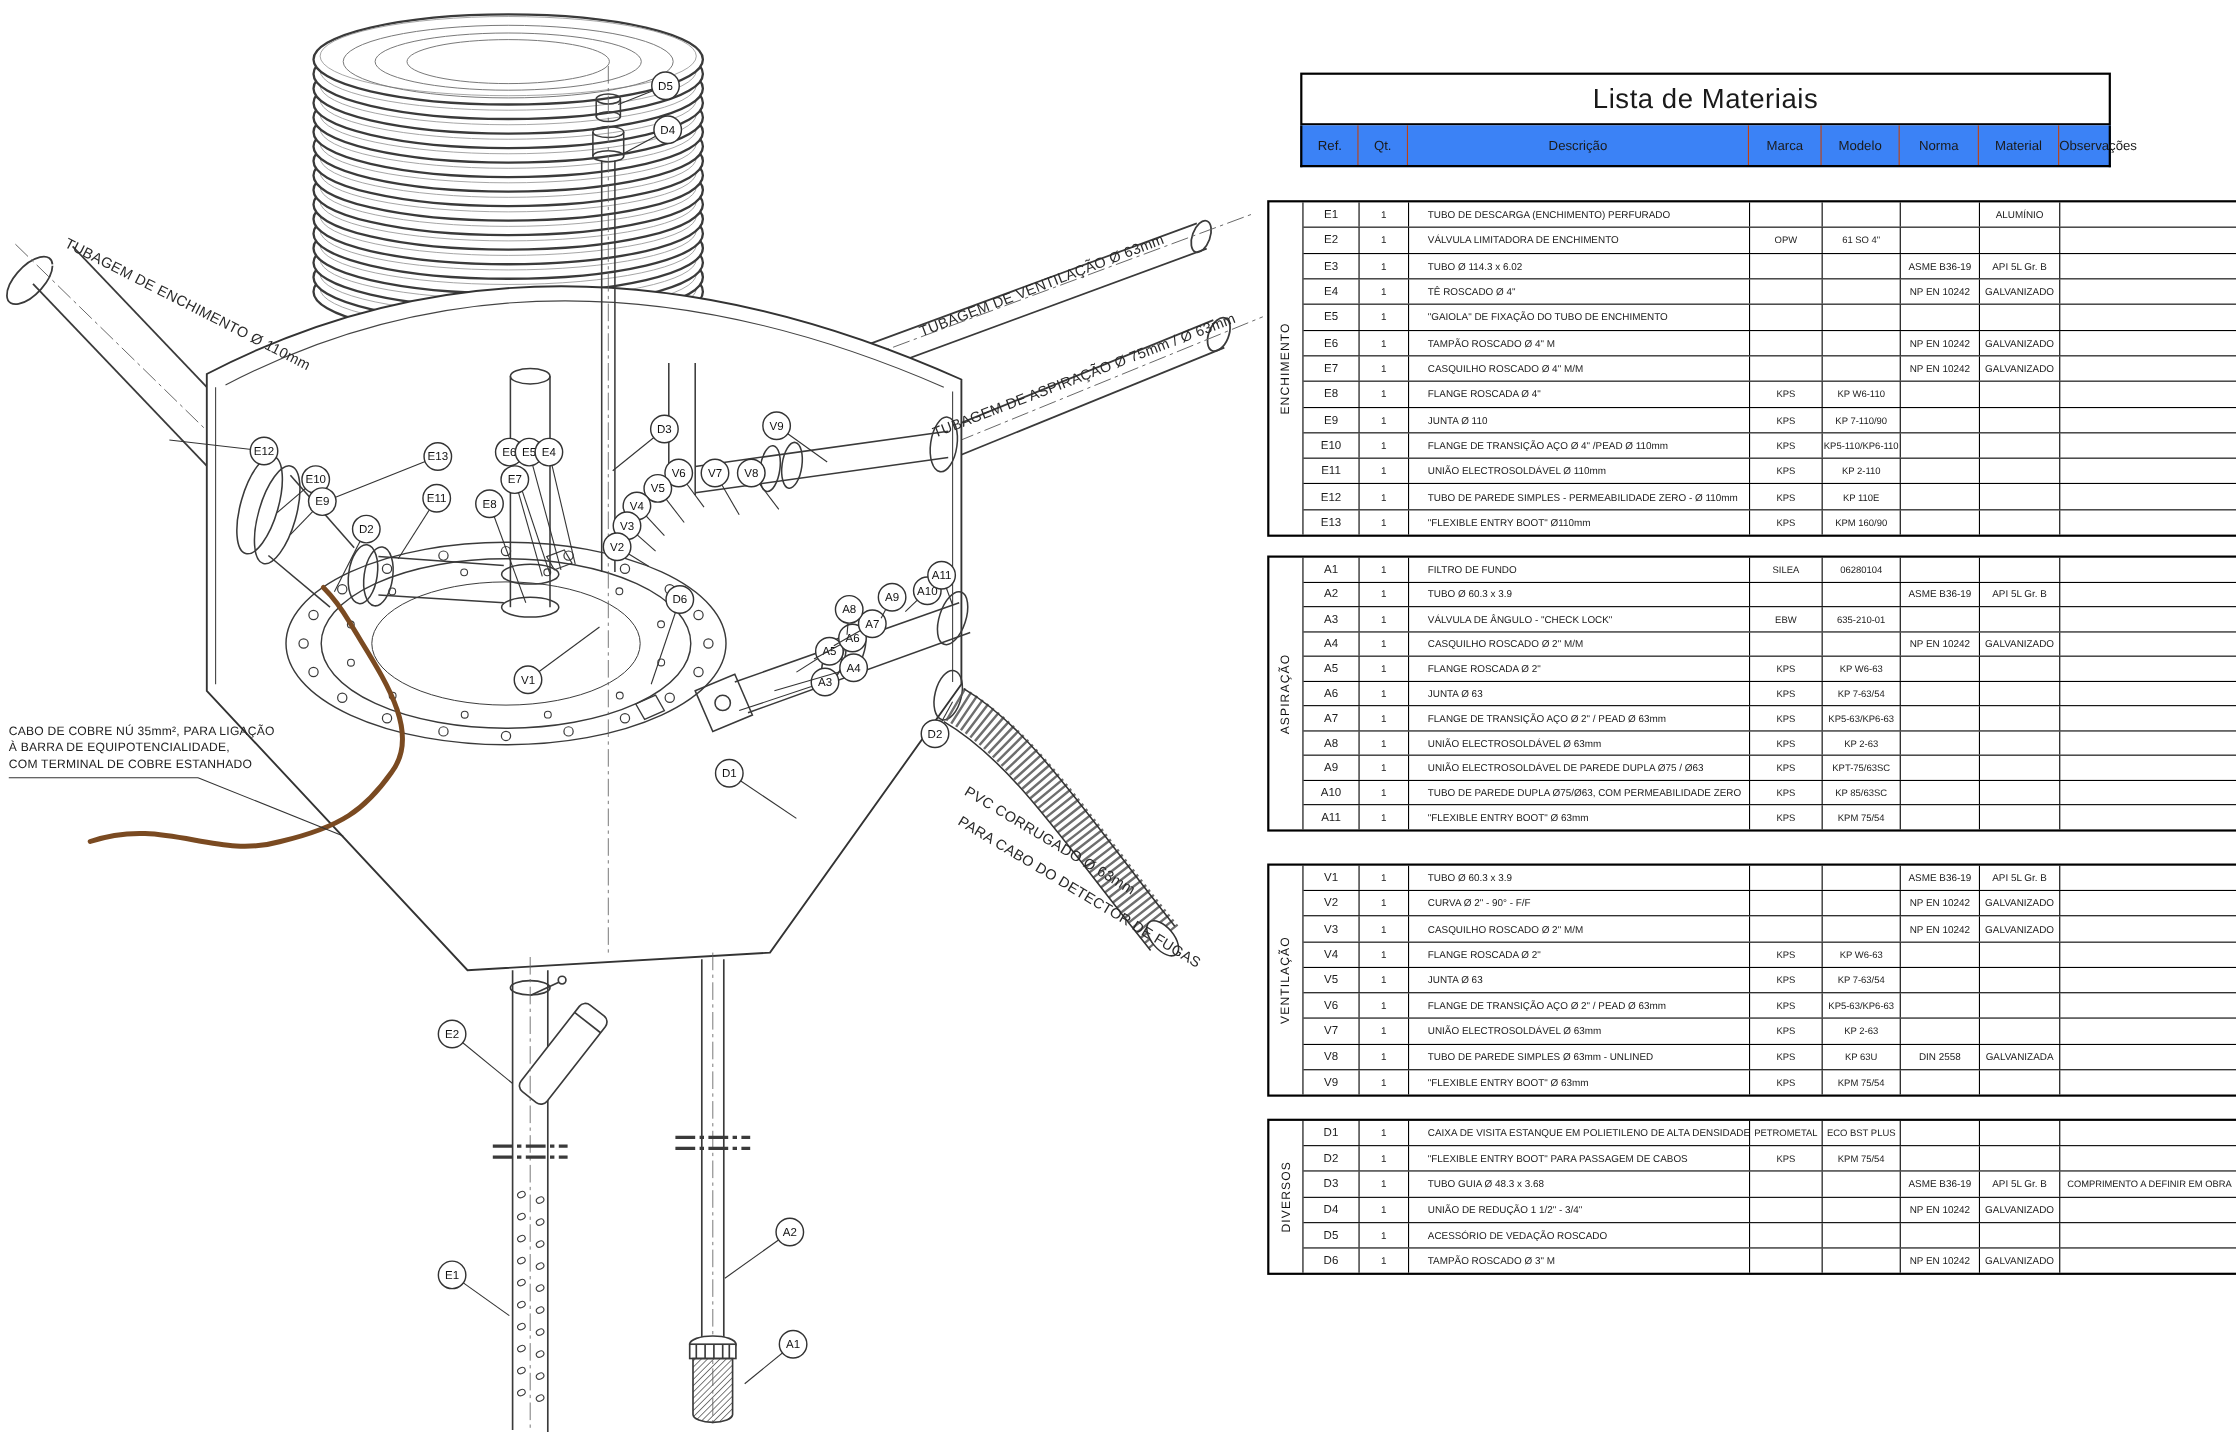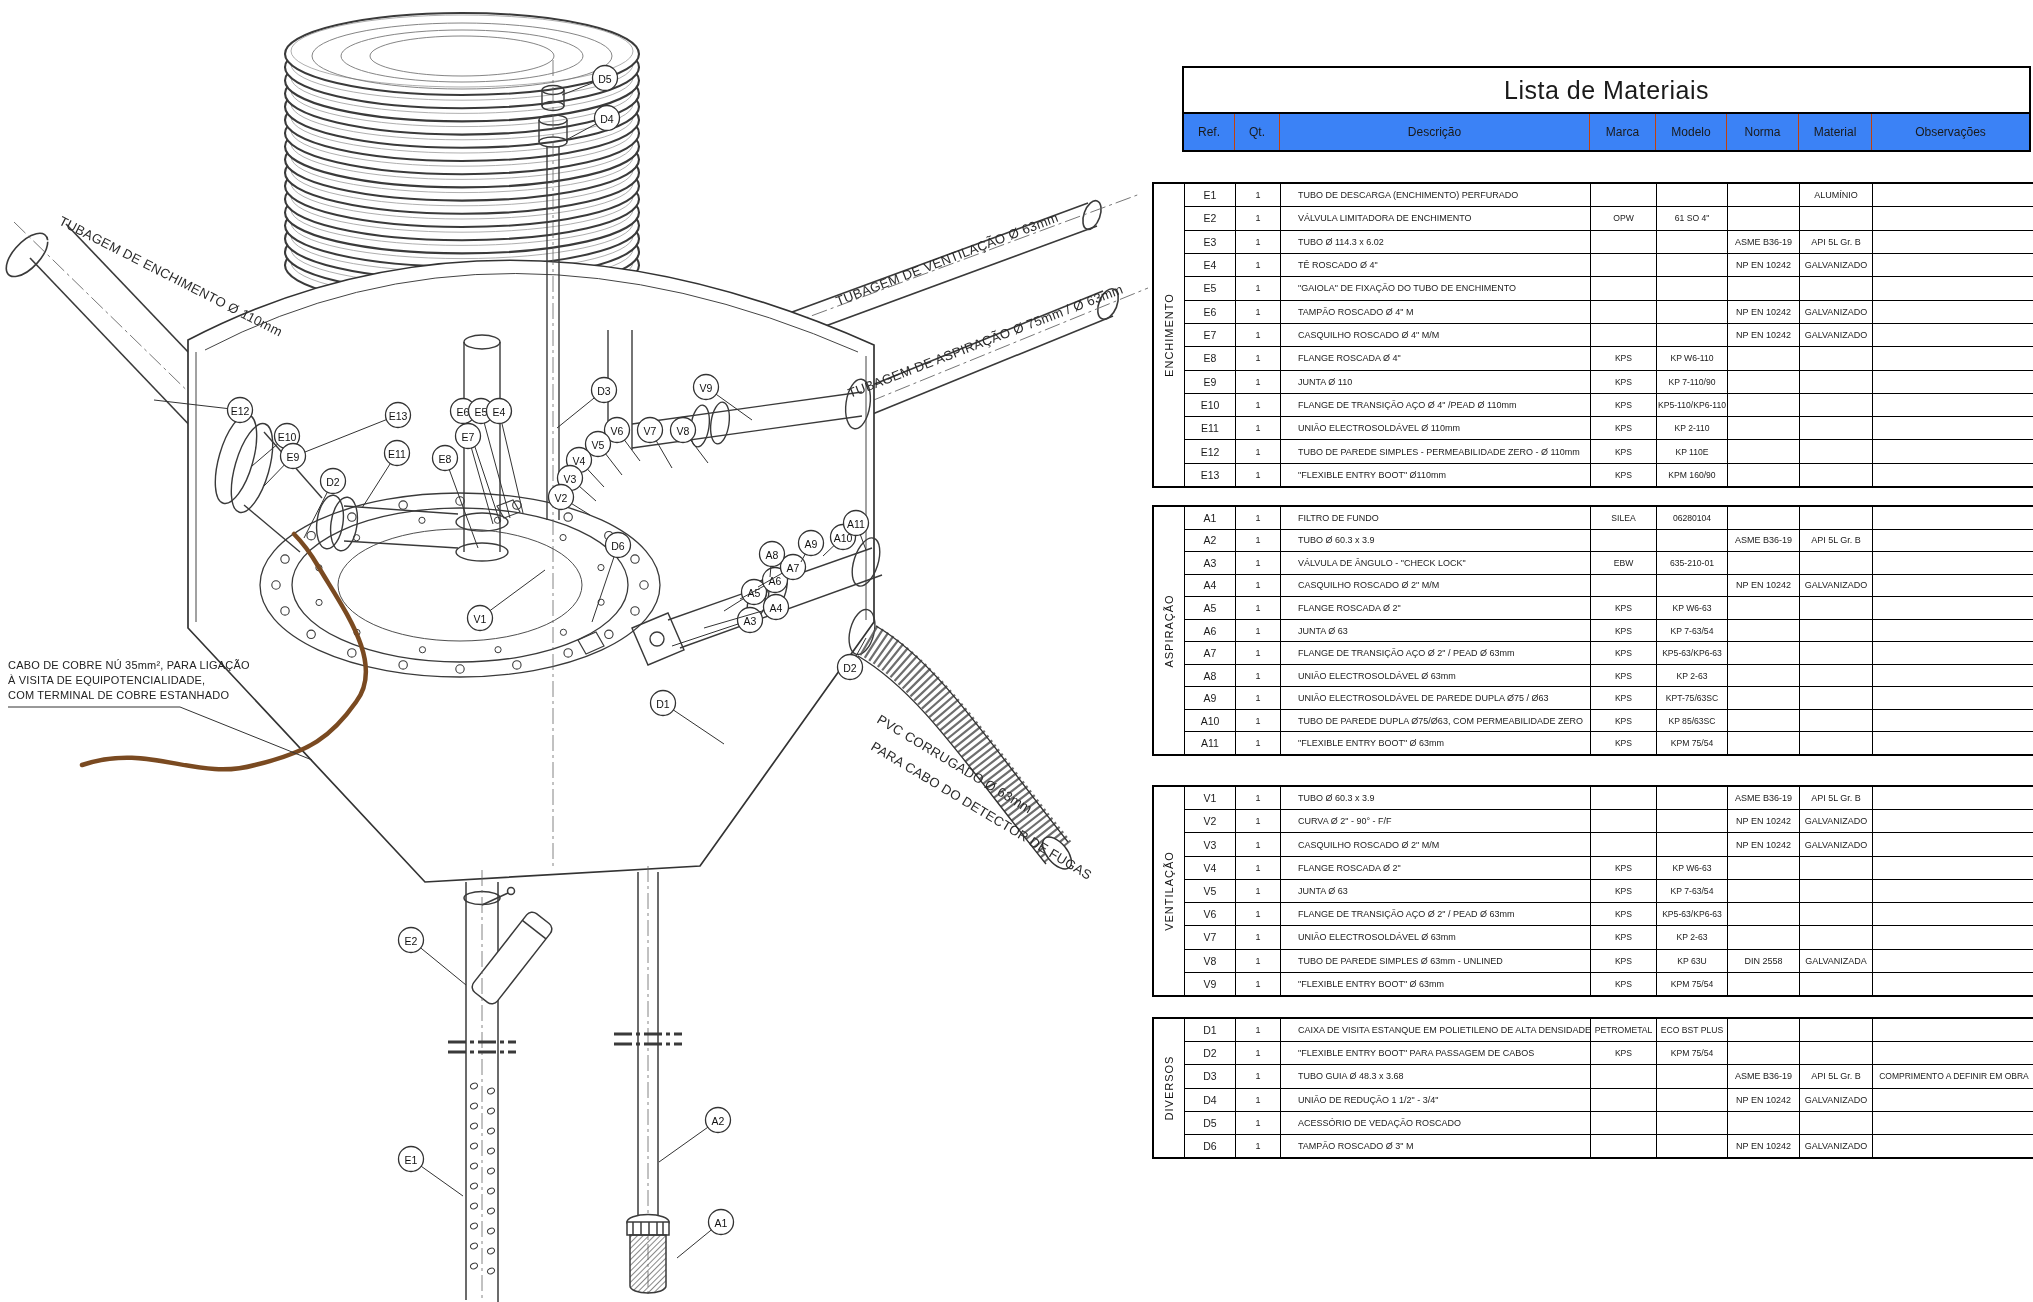--- a/index.html
+++ b/index.html
@@ -6,21 +6,21 @@
   body{width:2033px;height:1302px;position:relative;overflow:hidden;
        font-family:"Liberation Sans",sans-serif;color:#1a1a1a;}
   #stage{position:absolute;left:0;top:0;width:2033px;height:1302px;background:#fff;}
   svg text{font-family:"Liberation Sans",sans-serif;}
 
   
   .note{position:absolute;left:8px;top:658px;font-size:11px;line-height:15px;
         letter-spacing:.2px;color:#222;}
 
   
-  .hdr{position:absolute;left:1182px;top:66px;width:849px;}
+  .hdr{position:absolute;left:1182px;top:66px;width:737px;}
   .hdr-title{height:44px;border:2px solid #000;display:flex;align-items:center;
              justify-content:center;font-size:25px;letter-spacing:.5px;background:#fff;}
   .hdr-cols{height:36px;border:2px solid #000;border-top:none;display:grid;
             grid-template-columns:50px 45px 310px 66px 71px 72px 73px auto;background:#3b82f6;}
   .hdr-cols .hc{display:flex;align-items:center;justify-content:center;font-size:12px;
                 border-left:1px solid #c2410c;}
   .hdr-cols .hc:first-child{border-left:none;}
 
   .sec{position:absolute;left:1152px;width:881px;border:2px solid #000;display:flex;background:#fff;}
   .sec-label{width:30px;border-right:1px solid #000;display:flex;align-items:center;justify-content:center;}
@@ -473,21 +473,21 @@
         <g>
           <line x1="721" y1="1222" x2="677" y2="1258" stroke="#333" stroke-width="1"></line>
           <circle cx="721" cy="1222" r="12.5" fill="#fff" stroke="#333" stroke-width="1.3"></circle>
           <text x="721" y="1222.5" font-size="10.5" fill="#111" text-anchor="middle" dominant-baseline="central">A1</text>
         </g>
       </g>
   </svg>
 
   <div class="note">
     <div>CABO DE COBRE NÚ 35mm², PARA LIGAÇÃO</div>
-    <div>À VISITA DE EQUIPOTENCIALIDADE,</div>
+    <div>À BARRA DE EQUIPOTENCIALIDADE,</div>
     <div>COM TERMINAL DE COBRE ESTANHADO</div>
   </div>
 
   <div class="hdr">
     <div class="hdr-title">Lista de Materiais</div>
     <div class="hdr-cols" id="hdr-cols">
         <div class="hc">Ref.</div>
         <div class="hc">Qt.</div>
         <div class="hc">Descrição</div>
         <div class="hc">Marca</div>

